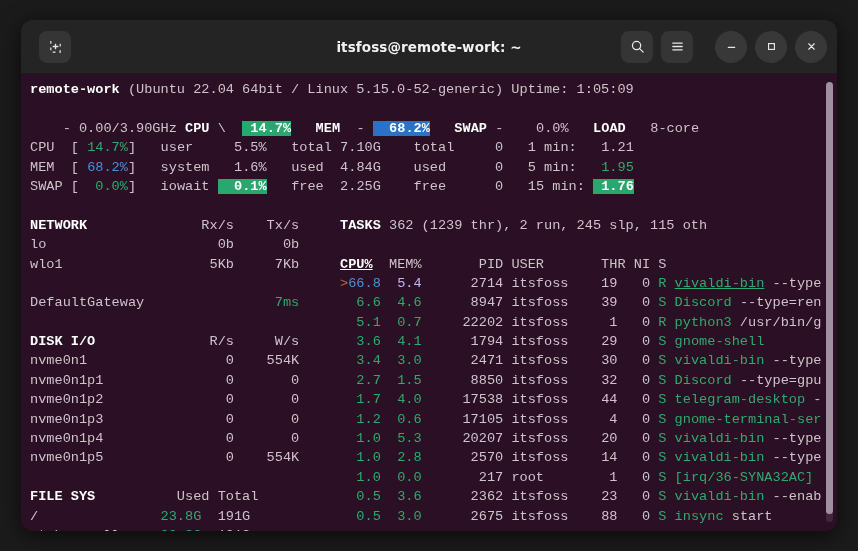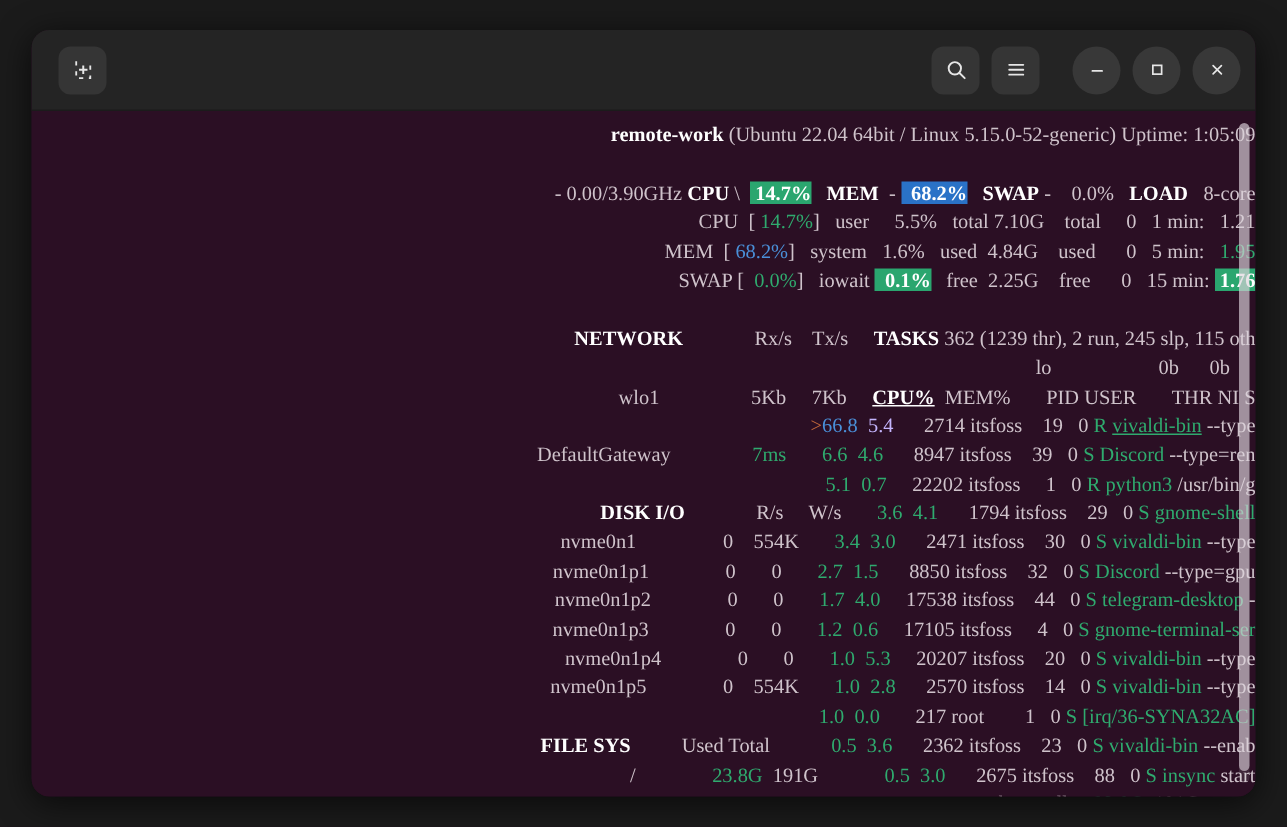--- a/index.html
+++ b/index.html
@@ -91,27 +91,26 @@
     width: 816px;
     height: 457px;
     background: #2b0f24;
     box-sizing: border-box;
     padding: 6px 0 0 0;
     overflow: hidden;
   }
 
   #termtext {
     position: relative;
-    font-family: Liberation Serif, serif;
+    font-family: Liberation Mono, monospace;
     font-size: 13.6px;
     line-height: 19.4px;
     color: #d8cdd4;
     white-space: pre;
     padding-left: 9px;
-    text-align: right;
   }
 
   .row { height: 19.4px; position: relative; white-space: pre; }
   .wb      { color: #ffffff; font-weight: bold; }
   .grey    { color: #cfc3cb; }
   .green   { color: #2faa6e; }
   .green-l { color: #c4b5fd; }
   .blue    { color: #4a90d9; }
   .orange  { color: #c4693a; }
 
@@ -156,20 +155,21 @@
 
     <div id="titlebar">
 
       <div class="hdr-btn" id="newtab-btn">
         <svg width="15" height="15" viewBox="0 0 16 16">
           <path d="M3 2 L3 14 L13 14 L13 2" fill="none" stroke="#e6e6e6" stroke-width="1.3" stroke-dasharray="3 4"></path>
           <path d="M8 5 L8 11 M5 8 L11 8" stroke="#e6e6e6" stroke-width="1.4"></path>
         </svg>
       </div>
 
+      <div id="title-text">itsfoss@remote-work: ~</div>
 
       <div id="hdr-right">
         <div class="hdr-btn">
           <svg width="15" height="15" viewBox="0 0 16 16">
             <circle cx="7" cy="7" r="4.4" fill="none" stroke="#e6e6e6" stroke-width="1.35"></circle>
             <path d="M10.3 10.3 L14 14" stroke="#e6e6e6" stroke-width="1.35" stroke-linecap="round"></path>
           </svg>
         </div>
         <div class="hdr-btn">
           <svg width="15" height="15" viewBox="0 0 16 16">

